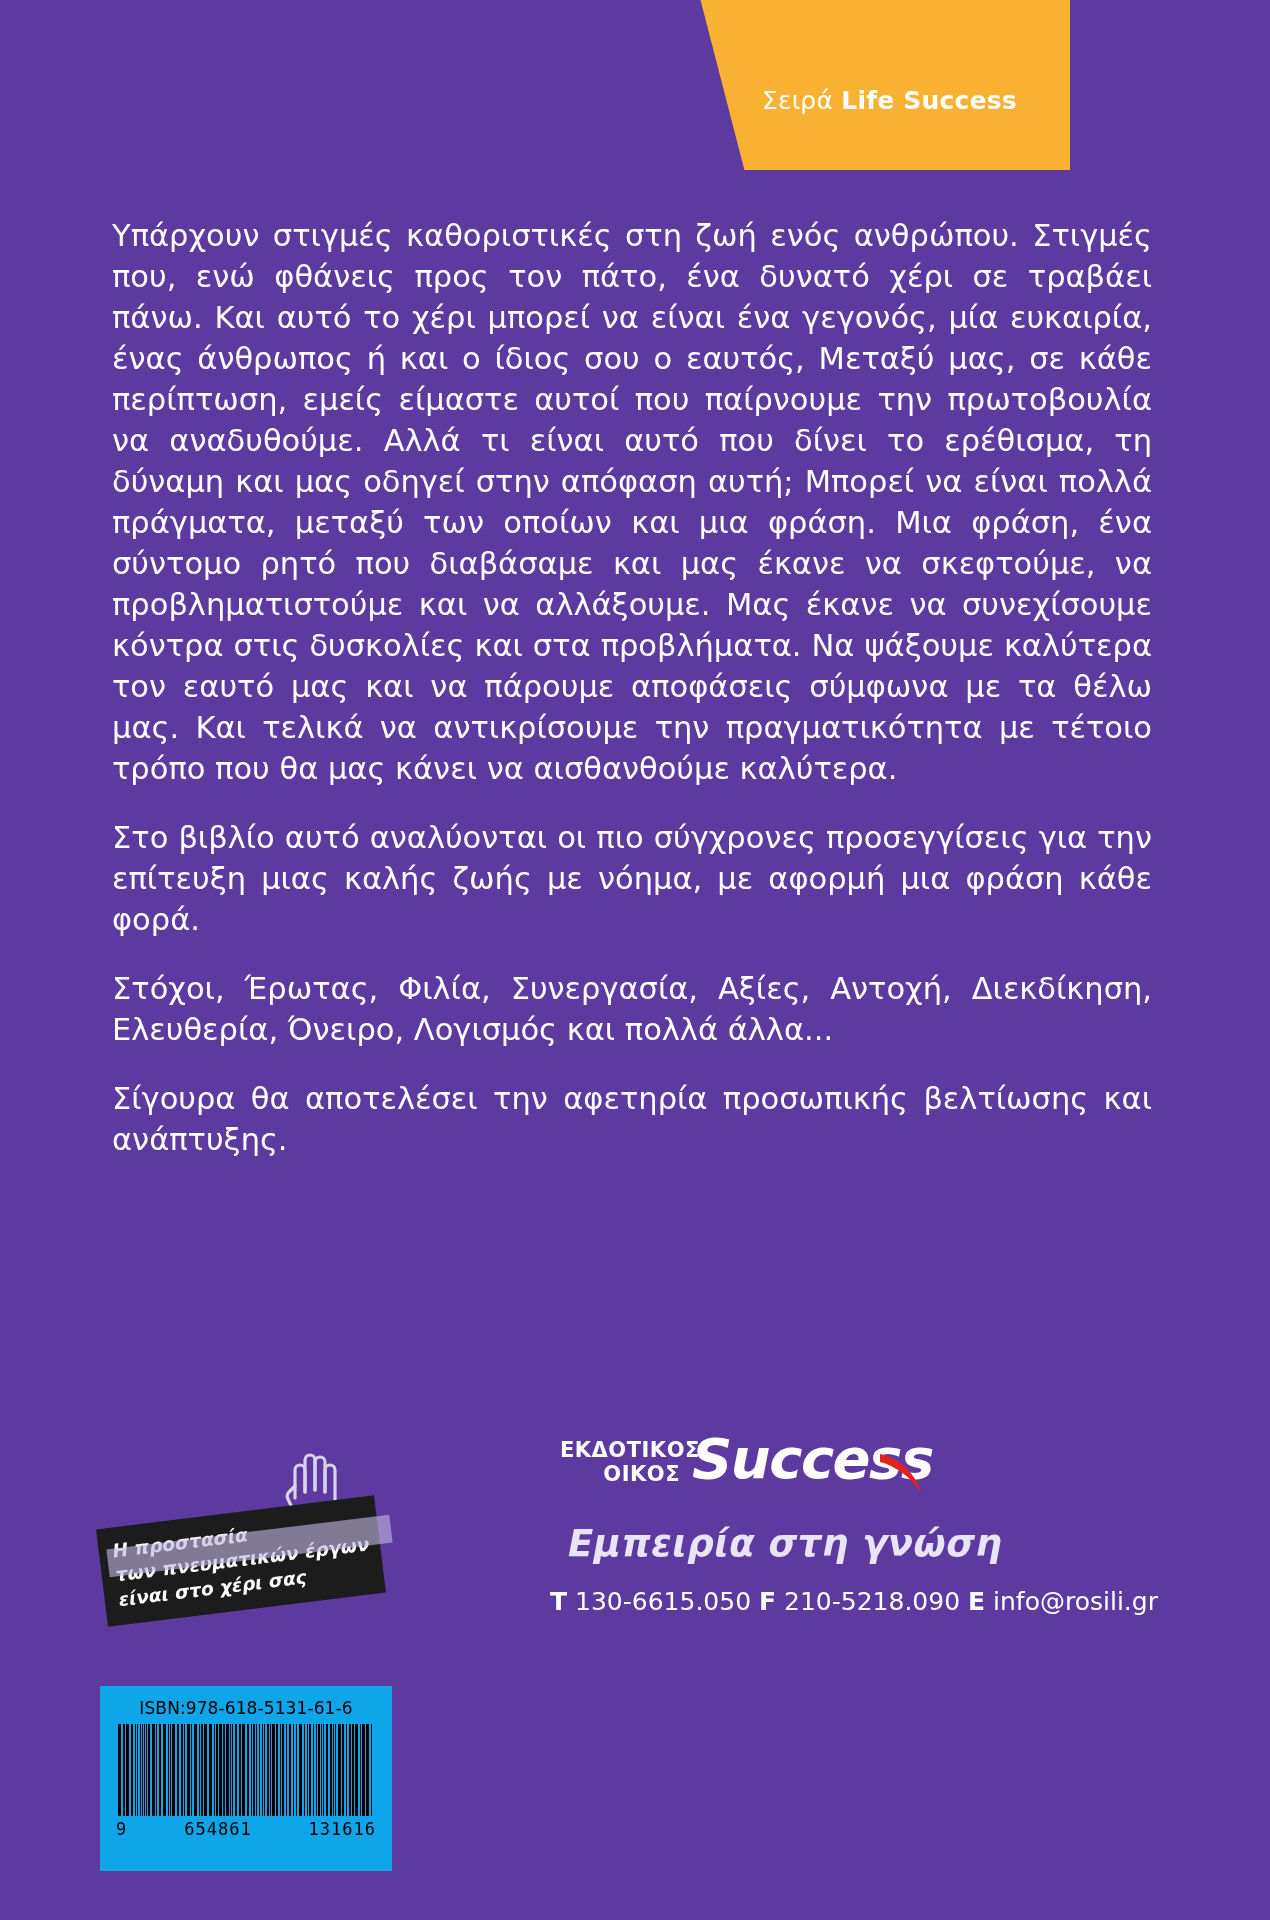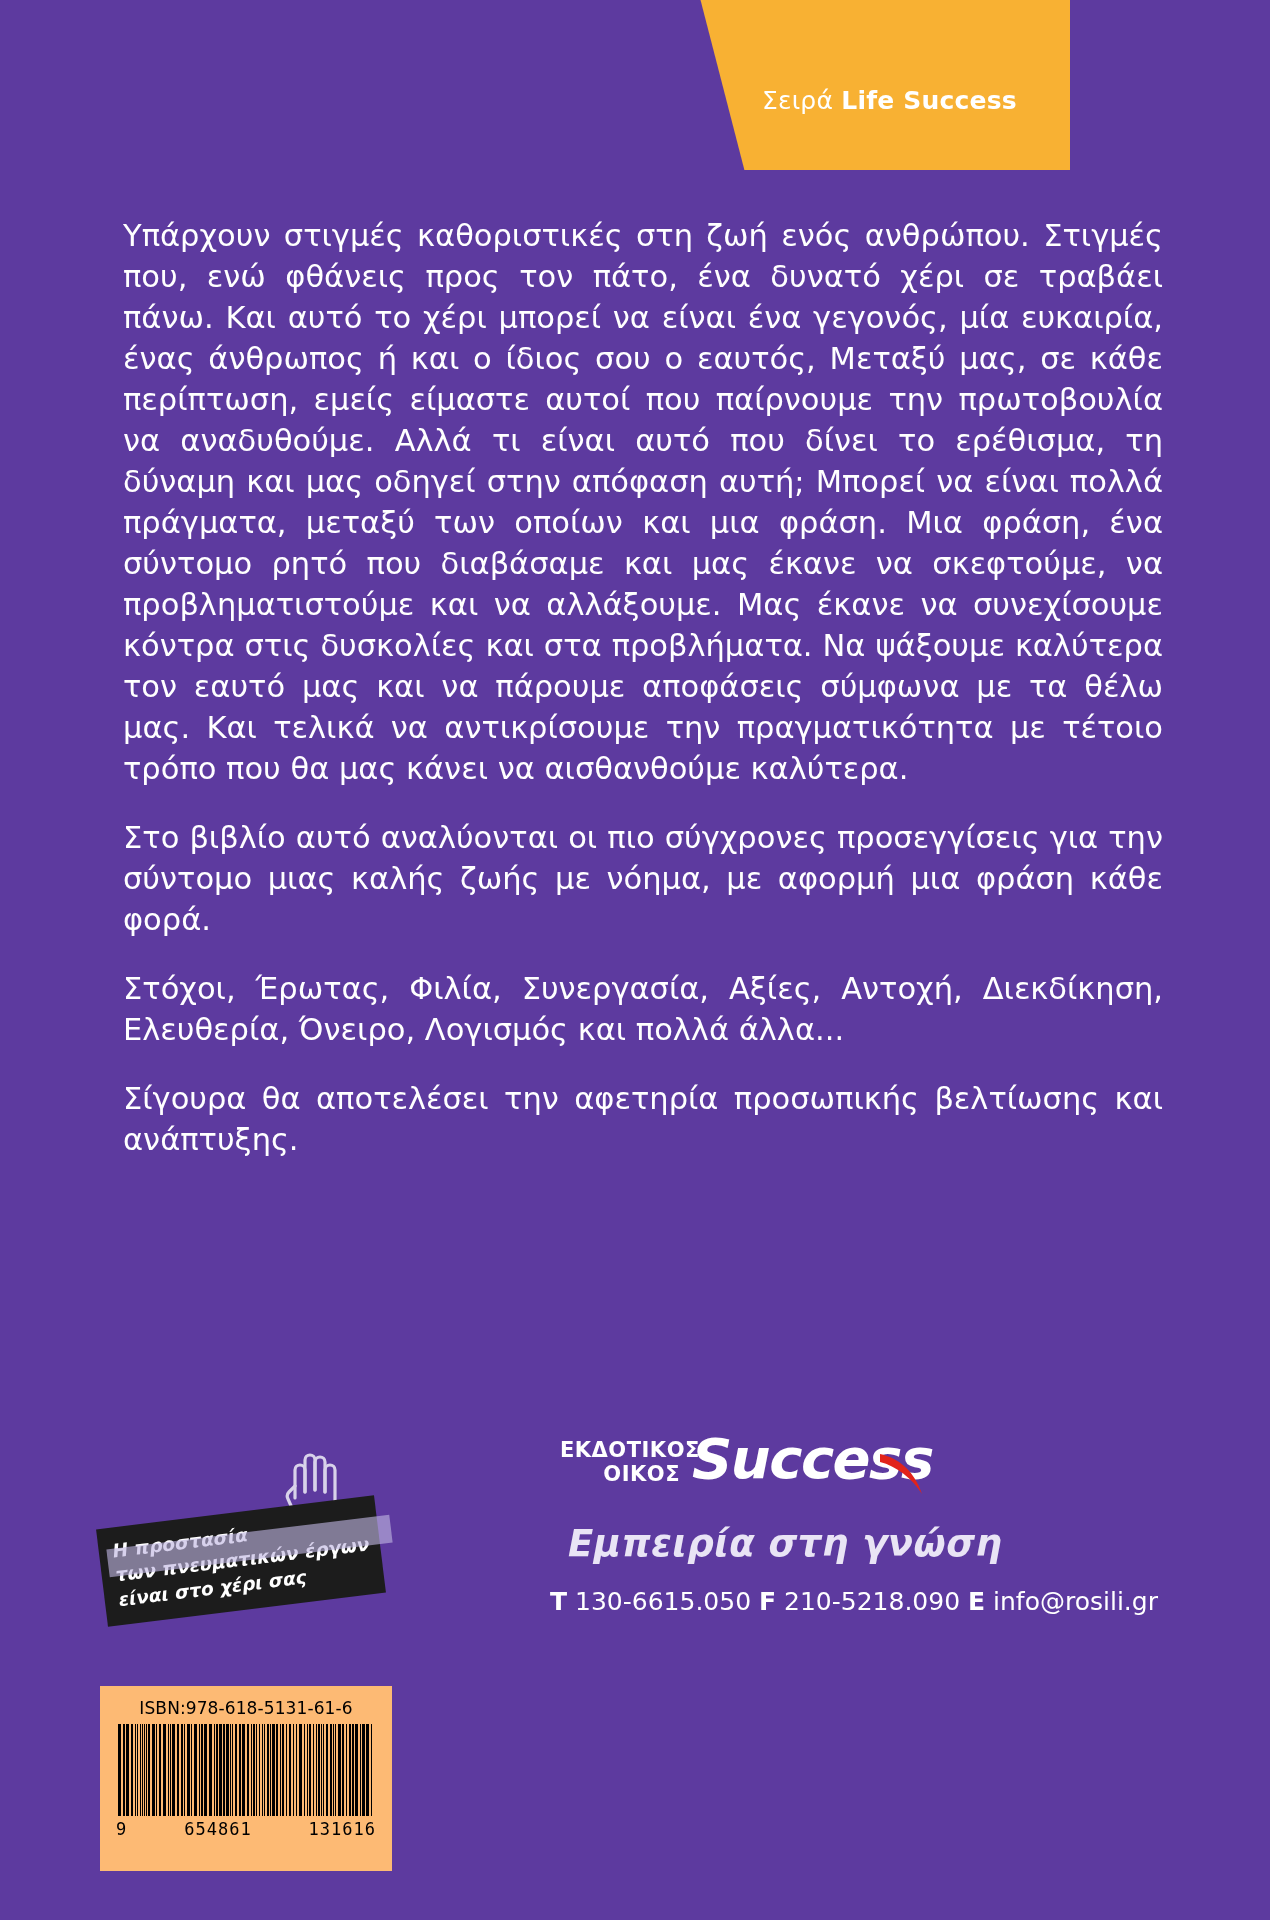--- a/index.html
+++ b/index.html
@@ -35,21 +35,21 @@
     white-space: nowrap;
     letter-spacing: 0.2px;
   }
   .series-banner .series-text b {
     font-weight: bold;
   }
 
   
   .blurb {
     position: absolute;
-    left: 123px;
+    left: 112px;
     top: 215px;
     width: 1040px;
     color: #ffffff;
   }
   .blurb p {
     margin: 0 0 28px 0;
     font-size: 30.5px;
     line-height: 1.345;
     text-align: justify;
     text-justify: inter-word;
@@ -110,21 +110,21 @@
     pointer-events: none;
   }
 
   
   .barcode-box {
     position: absolute;
     left: 100px;
     top: 256px;
     width: 292px;
     height: 185px;
-    background: #fdba74;
+    background: #0ea5e9;
     padding: 8px 10px;
     box-sizing: border-box;
   }
   .barcode-box .isbn-text {
     color: #000;
     font-size: 17px;
     text-align: center;
     margin-top: 4px;
     margin-bottom: 6px;
     letter-spacing: 0.1px;
@@ -218,21 +218,21 @@
 <body>
 
 <div class="series-banner">
   <div class="series-text">
     <span>Σειρά </span><b>Life Success</b>
   </div>
 </div>
 
 <div class="blurb">
   <p>Υπάρχουν στιγμές καθοριστικές στη ζωή ενός ανθρώπου. Στιγμές που, ενώ φθάνεις προς τον πάτο, ένα δυνατό χέρι σε τραβάει πάνω. Και αυτό το χέρι μπορεί να είναι ένα γεγονός, μία ευκαιρία, ένας άνθρωπος ή και ο ίδιος σου ο εαυτός, Μεταξύ μας, σε κάθε περίπτωση, εμείς είμαστε αυτοί που παίρνουμε την πρωτοβουλία να αναδυθούμε. Αλλά τι είναι αυτό που δίνει το ερέθισμα, τη δύναμη και μας οδηγεί στην απόφαση αυτή; Μπορεί να είναι πολλά πράγματα, μεταξύ των οποίων και μια φράση. Μια φράση, ένα σύντομο ρητό που διαβάσαμε και μας έκανε να σκεφτούμε, να προβληματιστούμε και να αλλάξουμε. Μας έκανε να συνεχίσουμε κόντρα στις δυσκολίες και στα προβλήματα. Να ψάξουμε καλύτερα τον εαυτό μας και να πάρουμε αποφάσεις σύμφωνα με τα θέλω μας. Και τελικά να αντικρίσουμε την πραγματικότητα με τέτοιο τρόπο που θα μας κάνει να αισθανθούμε καλύτερα.</p>
-  <p>Στο βιβλίο αυτό αναλύονται οι πιο σύγχρονες προσεγγίσεις για την σύντομο μιας καλής ζωής με νόημα, με αφορμή μια φράση κάθε φορά.</p>
+  <p>Στο βιβλίο αυτό αναλύονται οι πιο σύγχρονες προσεγγίσεις για την επίτευξη μιας καλής ζωής με νόημα, με αφορμή μια φράση κάθε φορά.</p>
   <p>Στόχοι, Έρωτας, Φιλία, Συνεργασία, Αξίες, Αντοχή, Διεκδίκηση, Ελευθερία, Όνειρο, Λογισμός και πολλά άλλα...</p>
   <p>Σίγουρα θα αποτελέσει την αφετηρία προσωπικής βελτίωσης και ανάπτυξης.</p>
 </div>
 
 <div class="bottom">
 
   <div class="stamp">
     <div class="hand">
       <svg viewBox="0 0 70 96" width="70" height="96" aria-hidden="true">
         <g fill="none" stroke="#d8d2ea" stroke-width="3.2" stroke-linecap="round" stroke-linejoin="round">

